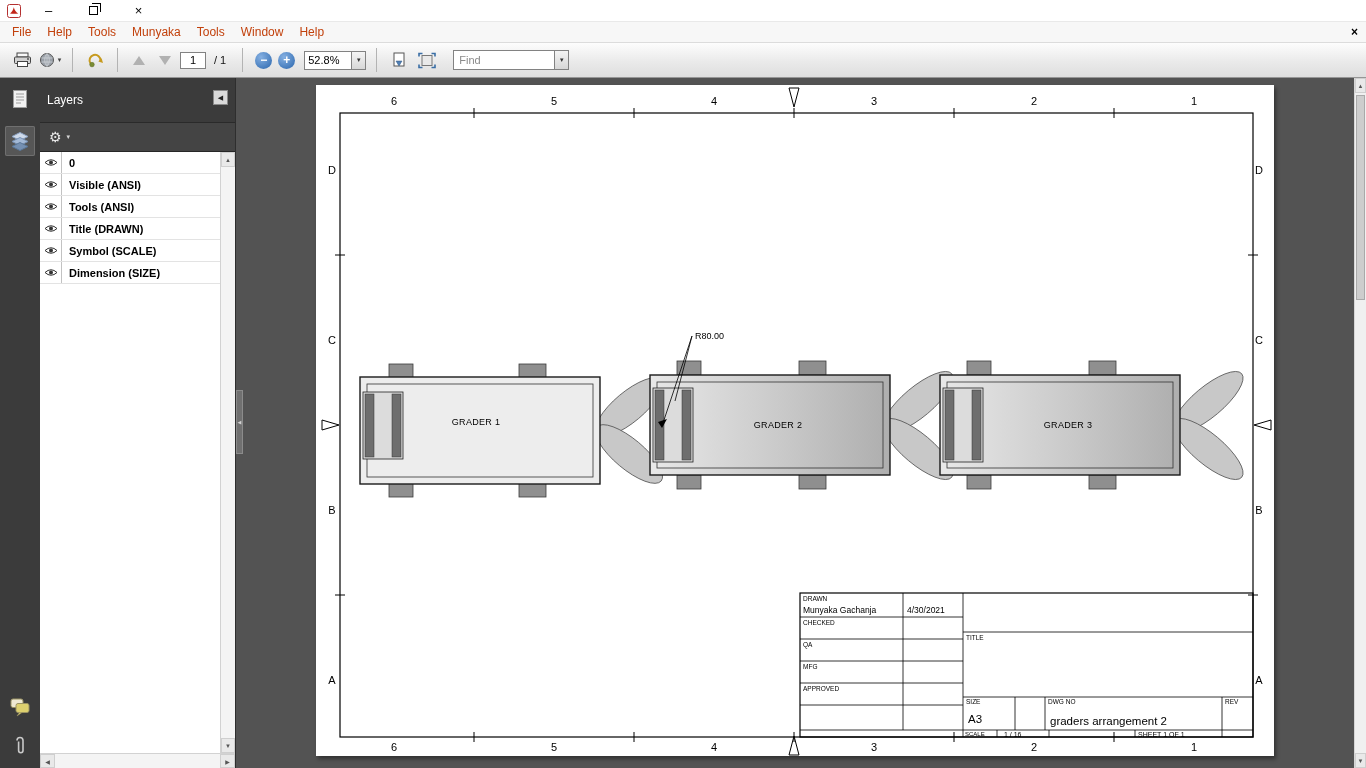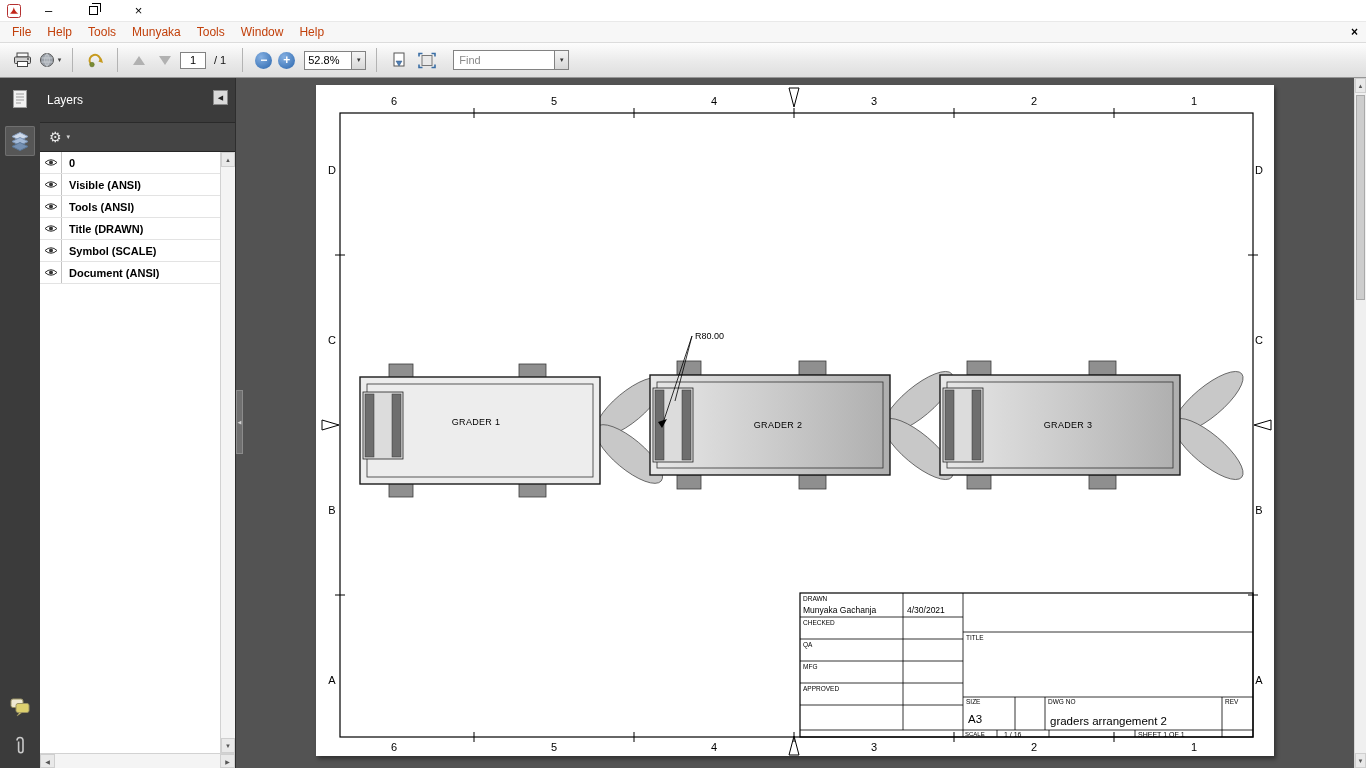--- a/index.html
+++ b/index.html
@@ -296,21 +296,21 @@
             <div class="llabel">Symbol (SCALE)</div>
           </div>
 
           <div class="lrow">
             <div class="leye">
               <svg width="14" height="9" viewBox="0 0 14 9">
                   <path d="M1 4.5 Q7 -1 13 4.5 Q7 10 1 4.5 Z" fill="#fff" stroke="#333"></path>
                   <circle cx="7" cy="4.5" r="2" fill="#333"></circle>
                 </svg>
             </div>
-            <div class="llabel">Document (ANSI)</div>
+            <div class="llabel">Dimension (SIZE)</div>
           </div>
 
         </div>
         <div class="lp-vscroll">
           <div class="sbtn">▲</div>
           <div class="sbtn down">▼</div>
         </div>
       </div>
       <div class="lp-hscroll">
         <div class="sbtn">◀</div>

